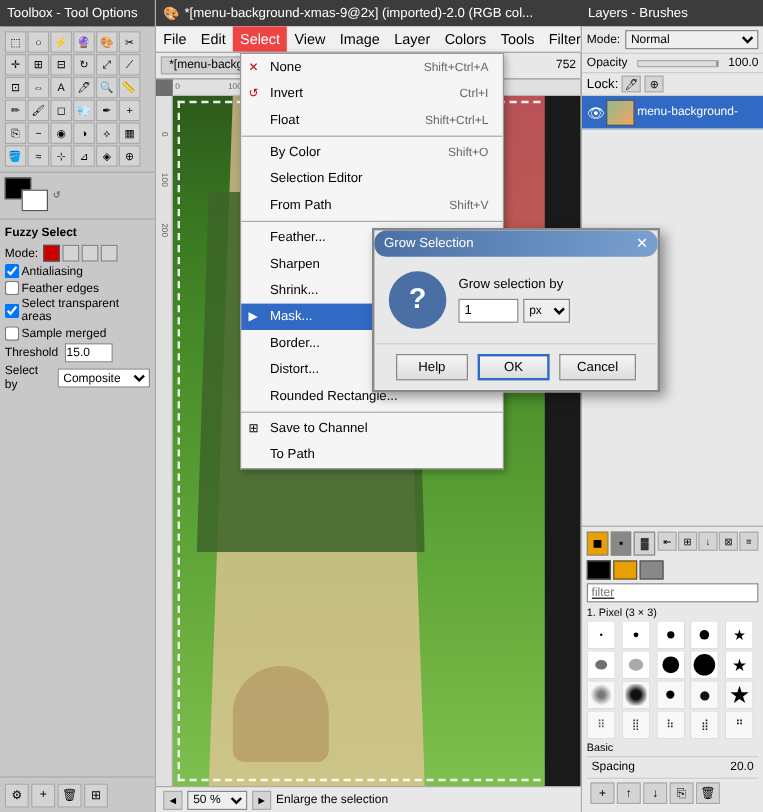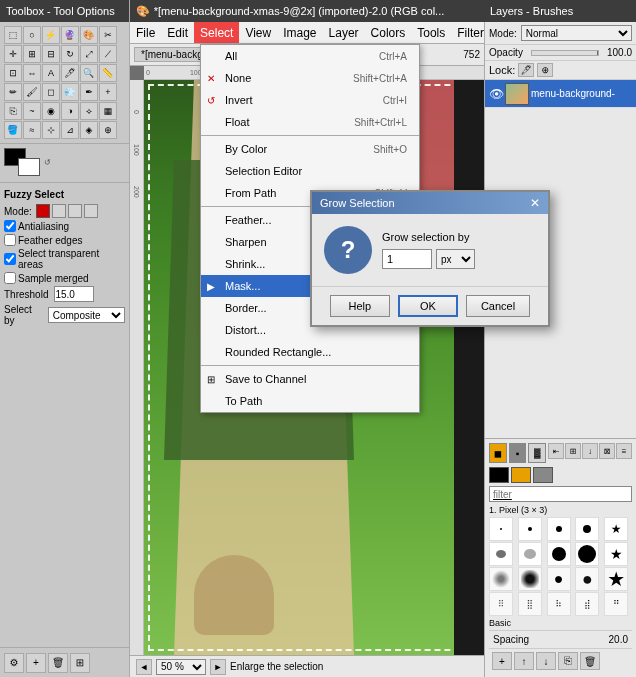--- a/index.html
+++ b/index.html
@@ -88,20 +88,21 @@
     
     .dialog {
       position: absolute; top: 190px; left: 310px; width: 240px;
       background: #e8e8e8; border: 2px solid #888; box-shadow: 4px 4px 10px rgba(0,0,0,0.4);
       z-index: 200;
     }
     .dialog-title {
       background: linear-gradient(to right, #4a6fa5, #7aa0d0);
       color: #fff; padding: 4px 8px; display: flex; align-items: center; justify-content: space-between;
       font-size: 11px;
+      border-radius: 10px;
     }
     .dialog-close { cursor: pointer; font-size: 12px; }
     .dialog-body { padding: 12px; display: flex; gap: 10px; align-items: center; }
     .dialog-icon { width: 48px; height: 48px; background: #4a6fa5; border-radius: 50%; display: flex; align-items: center; justify-content: center; color: #fff; font-size: 24px; font-weight: bold; flex-shrink: 0; }
     .dialog-content { flex: 1; }
     .dialog-label { font-size: 11px; margin-bottom: 6px; }
     .dialog-input-row { display: flex; gap: 4px; align-items: center; }
     .dialog-input { width: 50px; height: 20px; font-size: 11px; border: 1px solid #888; background: #fff; padding: 0 4px; }
     .dialog-footer { display: flex; justify-content: center; gap: 8px; padding: 8px; border-top: 1px solid #ccc; }
     .dialog-btn {
@@ -484,24 +485,20 @@
       <div style="width:20px;height:18px;background:#d4d4d4;border:1px solid #aaa;display:flex;align-items:center;justify-content:center;font-size:10px;">↑</div>
       <div style="width:20px;height:18px;background:#d4d4d4;border:1px solid #aaa;display:flex;align-items:center;justify-content:center;font-size:10px;">↓</div>
       <div style="width:20px;height:18px;background:#d4d4d4;border:1px solid #aaa;display:flex;align-items:center;justify-content:center;font-size:10px;">⎘</div>
       <div style="width:20px;height:18px;background:#d4d4d4;border:1px solid #aaa;display:flex;align-items:center;justify-content:center;font-size:10px;">🗑</div>
     </div>
   </div>
 </div>
 
 <div class="dropdown-menu">
   <div class="dropdown-item">
-    <span>All</span>
-    <span class="dropdown-shortcut">Ctrl+A</span>
-  </div>
-  <div class="dropdown-item">
     <span style="position:absolute;left:6px;color:#c00;font-size:10px;">✕</span>
     <span>None</span>
     <span class="dropdown-shortcut">Shift+Ctrl+A</span>
   </div>
   <div class="dropdown-item">
     <span style="position:absolute;left:6px;color:#c00;font-size:10px;">↺</span>
     <span>Invert</span>
     <span class="dropdown-shortcut">Ctrl+I</span>
   </div>
   <div class="dropdown-item">

